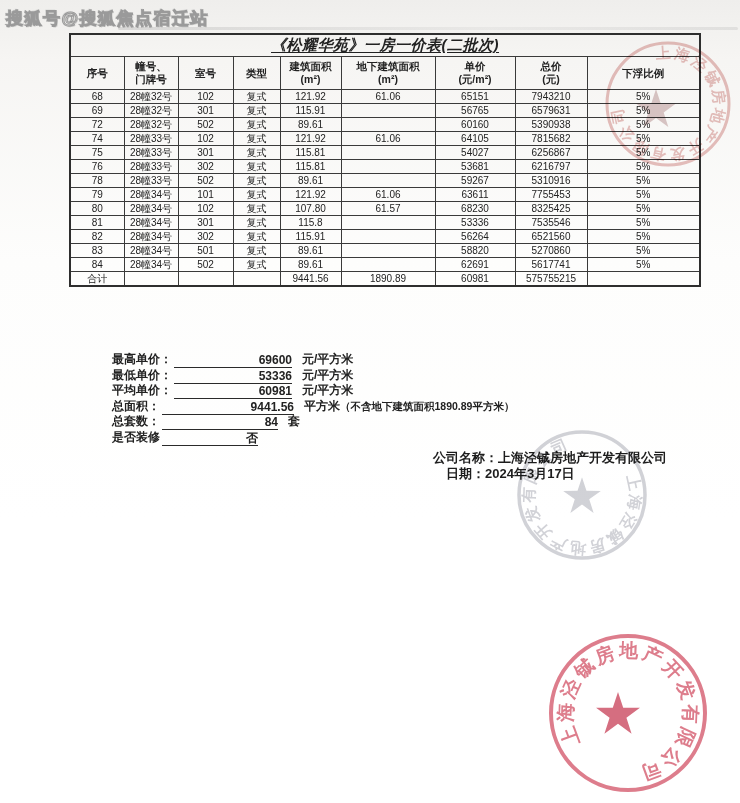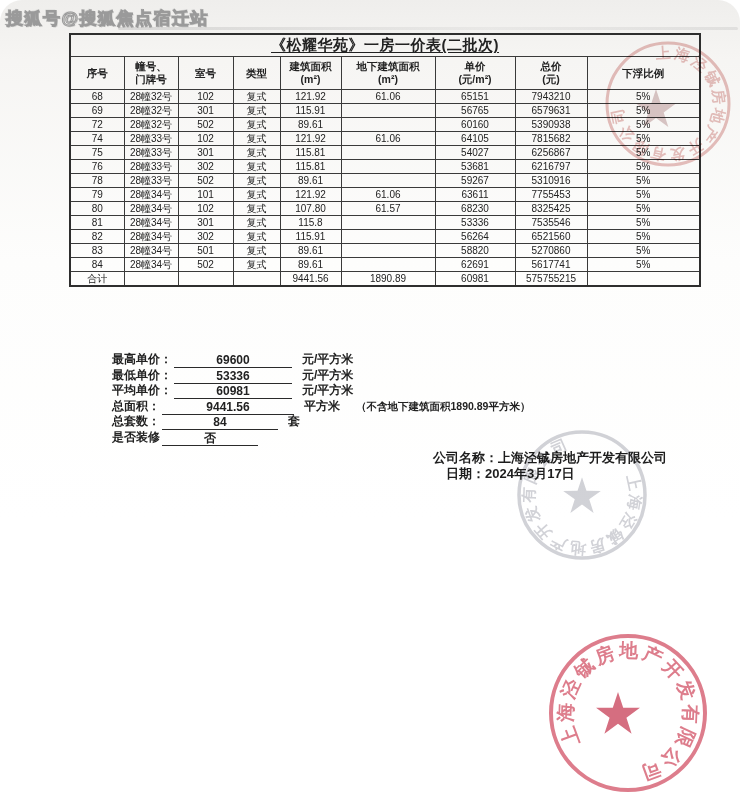--- a/index.html
+++ b/index.html
@@ -1,51 +1,51 @@
 <!DOCTYPE html>
 <html><head>
 <meta charset="utf-8">
 <style>
   html,body{margin:0;padding:0;}
   .page{
     position:relative;width:740px;height:803px;overflow:hidden;
     background:linear-gradient(180deg,#efeeec 0px,#f6f5f3 60px,#fdfdfc 260px,#ffffff 520px);
-    font-family:"Liberation Sans","DejaVu Sans",sans-serif;color:#1f1f1f;border-radius:22px;
+    font-family:"Liberation Sans","DejaVu Sans",sans-serif;color:#1f1f1f;
   }
   
   .watermark{
     position:absolute;left:6px;top:7px;font-size:17px;font-weight:700;letter-spacing:1.5px;
     color:#f7f6f4;-webkit-text-stroke:1px #9a9a9a;
     text-shadow:1px 1px 0 #cfcfcd,-1px -1px 0 #dddddb;
   }
   .scan-smudge{position:absolute;top:27px;left:118px;width:620px;height:3px;border-radius:2px;
     background:linear-gradient(90deg,rgba(150,150,150,.28),rgba(175,175,175,.14) 60%,rgba(160,160,160,.22));}
   
   table.price{position:absolute;left:69px;top:33px;width:630px;border-collapse:collapse;table-layout:fixed;
     border:2px solid #2e2e2e;background:transparent;}
   table.price th,table.price td{border:1px solid #3a3a3a;text-align:center;vertical-align:middle;
     overflow:hidden;white-space:nowrap;color:#222;}
-  tr.title-row th{border-bottom:1px solid #3a3a3a;height:19px;padding:1px 8px;}
+  tr.title-row th{border-bottom:1px solid #3a3a3a;height:19px;padding:1px 8px;font-style:italic;}
   .tbl-title{font-size:15px;font-weight:700;letter-spacing:.5px;text-decoration:underline;text-underline-offset:2px;}
   tr.header-row th{height:30px;font-size:10.5px;font-weight:700;padding:1px 0;}
   tr.header-row th div{line-height:1.2;}
   tbody td{height:13px;line-height:13px;font-size:10px;padding:0;}
   col.c0{width:54px}col.c1{width:54px}col.c2{width:55px}col.c3{width:47px}col.c4{width:61px}
   col.c5{width:94px}col.c6{width:80px}col.c7{width:72px}col.c8{width:113px}
   
   .summary{position:absolute;left:112px;top:351px;font-size:12px;font-weight:700;color:#222;}
   .sline{white-space:nowrap;height:15.6px;}
-  .sval{display:inline-block;text-align:center;border-bottom:1.5px solid #2a2a2a;margin-left:2px;
+  .sval{display:inline-block;text-align:right;border-bottom:1.5px solid #2a2a2a;margin-left:2px;
     vertical-align:bottom;line-height:14px;}
   .s0 .sval,.s1 .sval,.s2 .sval{width:118px;}
   .s3 .sval{width:132px;}
   .s4 .sval{width:116px;}
   .s5 .sval{width:96px;}
   .sunit{margin-left:10px;}
-  .snote{margin-left:16px;font-size:10.5px;}
+  .snote{font-size:10.5px;}
   
   .company{position:absolute;left:433px;top:450px;font-size:13px;font-weight:700;color:#1d1d1d;line-height:16px;}
   .company .date-line{margin-left:13px;}
   
   .stamp{position:absolute;mix-blend-mode:multiply;pointer-events:none;}
   .stamp-top{left:593px;top:29px;filter:blur(.5px);opacity:.40;}
   .stamp-mid{left:502px;top:415px;filter:blur(.6px);opacity:.48;}
   .stamp-bottom{left:540px;top:625px;filter:blur(.3px);opacity:.88;}
   .stamp text{font-family:"Liberation Sans","DejaVu Sans",sans-serif;font-weight:700;}
 </style>

